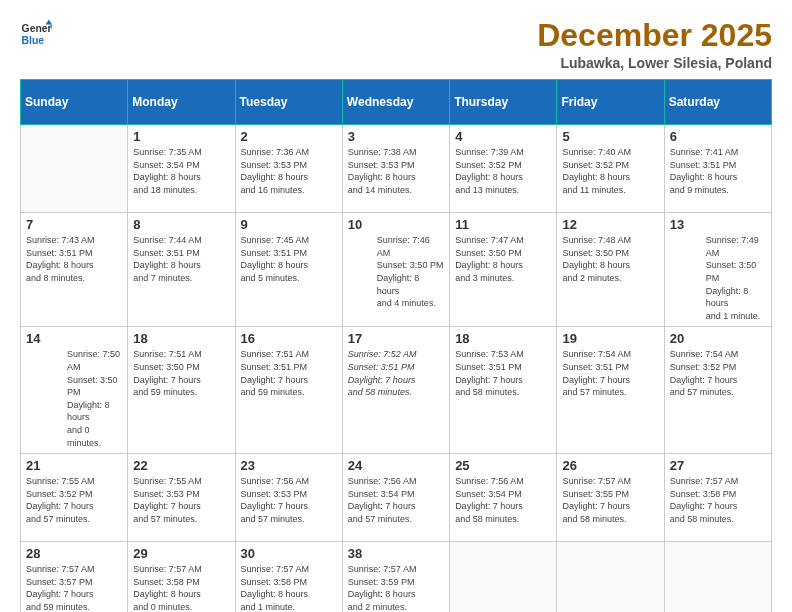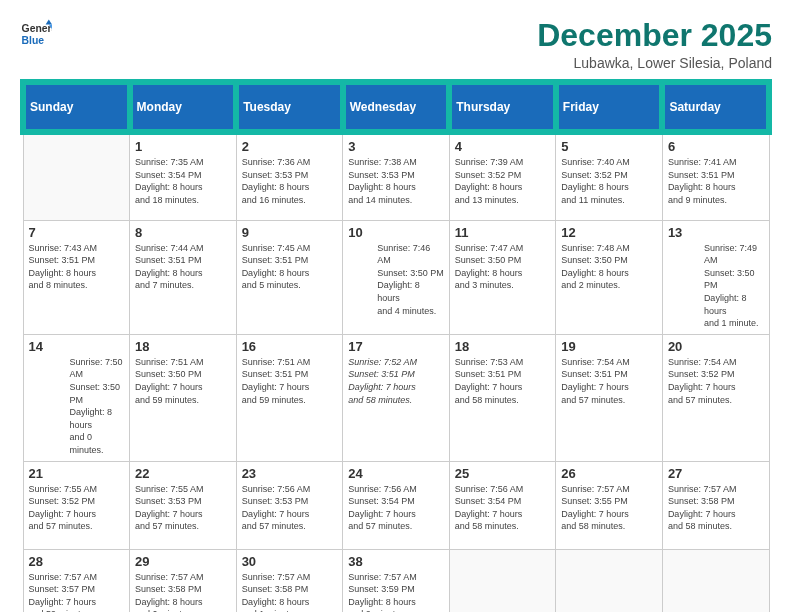--- a/index.html
+++ b/index.html
@@ -31,47 +31,48 @@
     .logo-icon {
       width: 32px;
       height: 32px;
     }
     .title-block {
       text-align: right;
     }
     .main-title {
       font-size: 32px;
       font-weight: bold;
-      color: #0f766e;
+      color: #a16207;
       line-height: 1.1;
     }
     .subtitle {
       font-size: 14px;
       color: #555;
       margin-top: 2px;
+      font-weight: bold;
     }
     .calendar {
       flex: 1;
       border: 1px solid #ccc;
       border-collapse: collapse;
       width: 100%;
     }
     table {
       width: 100%;
       border-collapse: collapse;
       table-layout: fixed;
     }
     .day-header th {
       background: #1a6bba;
       color: #fff;
       font-size: 12px;
       font-weight: bold;
       padding: 15px 4px;
       text-align: left;
-      border: 6px solid #14b8a6;
+      border: 1px solid #14b8a6;
     }
     .calendar-row td {
       border: 1px solid #ccc;
       vertical-align: top;
       padding: 4px 5px;
       font-size: 9.5px;
       color: #333;
       height: 88px;
     }
     .calendar-row td.empty {

